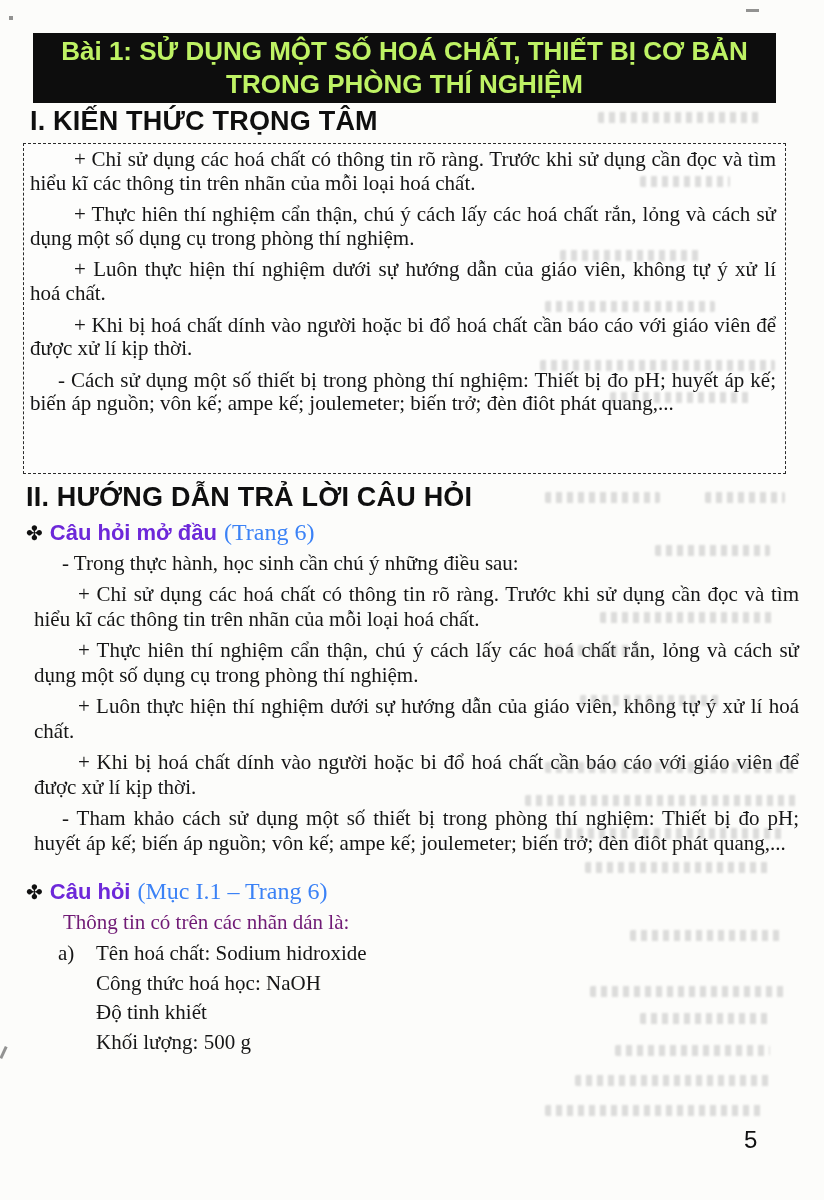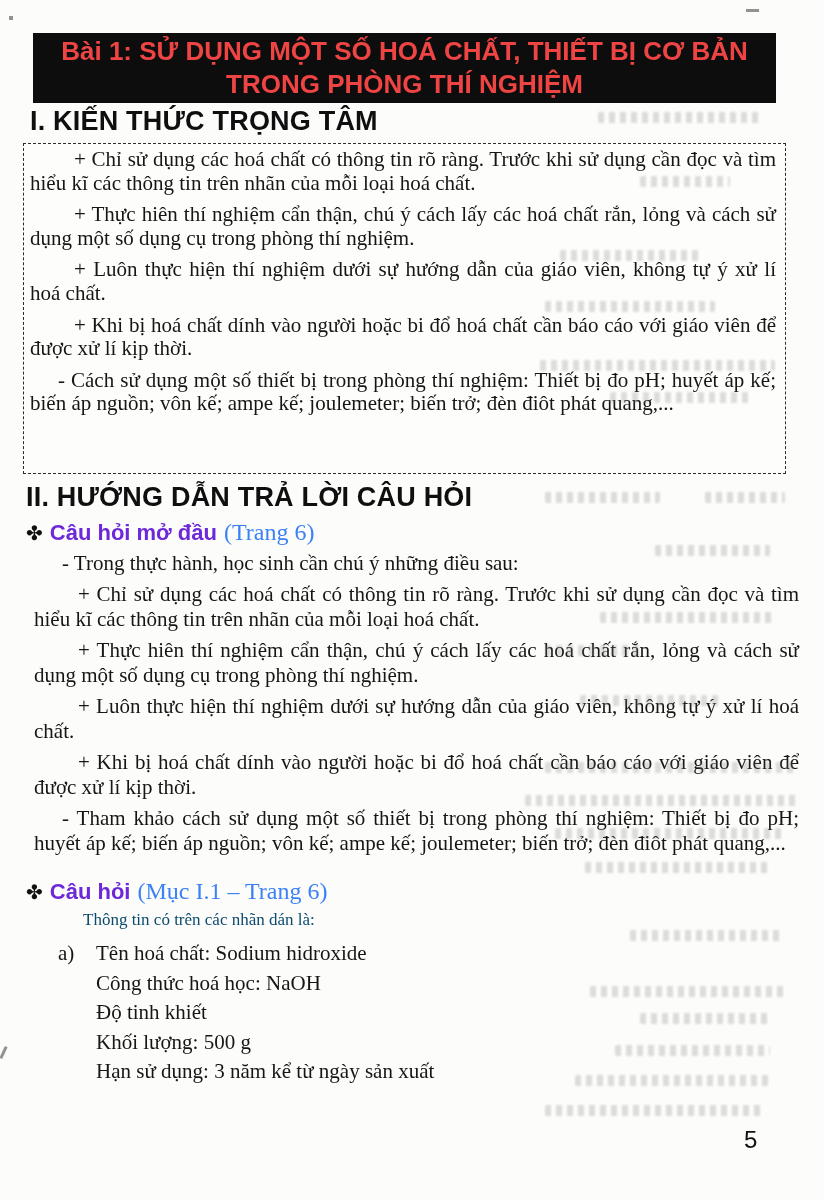--- a/index.html
+++ b/index.html
@@ -2,21 +2,21 @@
 <html lang="vi"><head>
 <meta charset="utf-8">
 <style>
   html,body{margin:0;padding:0;}
   body{width:824px;height:1200px;overflow:hidden;background:#ffffff;}
   .page{position:relative;width:824px;height:1200px;background:#fcfcfa;}
 
   
   .banner{
     position:absolute;left:33px;top:33px;width:743px;height:70px;
-    background:#0d0d0d;color:#ef4444;text-align:center;
+    background:#0d0d0d;color:#bef264;text-align:center;
     font-family:"Liberation Sans",sans-serif;font-weight:700;
     font-size:26px;line-height:33px;padding-top:2px;box-sizing:border-box;
   }
 
   
   .h-sec{
     position:absolute;font-family:"Liberation Sans",sans-serif;font-weight:700;
     font-size:27px;color:#0f0f0f;letter-spacing:.2px;white-space:nowrap;
   }
   #h1{left:30px;top:106px;}
@@ -44,21 +44,21 @@
   .qhead .qref{font-family:Liberation Serif, serif;font-size:24px;color:#3b82f6;margin-left:7px;}
   #q1head{left:26px;top:519px;}
   #q2head{left:26px;top:878px;}
 
   .q1body{position:absolute;left:34px;top:551px;width:765px;}
   .q1body p.body{line-height:25px;}
   .q1body p.body + p.body{margin-top:6px;}
 
   .q2intro{
     position:absolute;left:63px;top:910px;
-    font-family:"Liberation Serif",serif;font-size:17px;color:#0c4a6e;white-space:nowrap;margin-left:20px;
+    font-family:"Liberation Serif",serif;font-size:21px;color:#701a75;white-space:nowrap;
   }
   .q2item{position:absolute;left:58px;top:939px;width:640px;
     font-family:"Liberation Serif",serif;font-size:21px;color:#161616;}
   .q2item .marker{position:absolute;left:0;top:0;line-height:29.5px;}
   .q2item .lines{margin-left:38px;}
   .q2item .lines div{line-height:29.5px;white-space:nowrap;}
 
   .pagenum{
     position:absolute;left:744px;top:1126px;
     font-family:"Liberation Sans",sans-serif;font-size:24px;color:#111111;
@@ -113,21 +113,20 @@
 
   <div class="q2intro">Thông tin có trên các nhãn dán là:</div>
 
   <div class="q2item">
     <span class="marker">a)</span>
     <div class="lines">
       <div>Tên hoá chất: Sodium hidroxide</div>
       <div>Công thức hoá học: NaOH</div>
       <div>Độ tinh khiết</div>
       <div>Khối lượng: 500 g</div>
-      <div>Hạn sử dụng: 3 năm kể từ ngày sản xuất</div>
     </div>
   </div>
 
   <div class="pagenum">5</div>
 
   <i class="ghost" style="left:598px;top:112px;width:165px;"></i>
   <i class="ghost" style="left:640px;top:176px;width:90px;"></i>
   <i class="ghost" style="left:560px;top:250px;width:140px;"></i>
   <i class="ghost" style="left:545px;top:301px;width:170px;"></i>
   <i class="ghost" style="left:540px;top:360px;width:235px;"></i>

